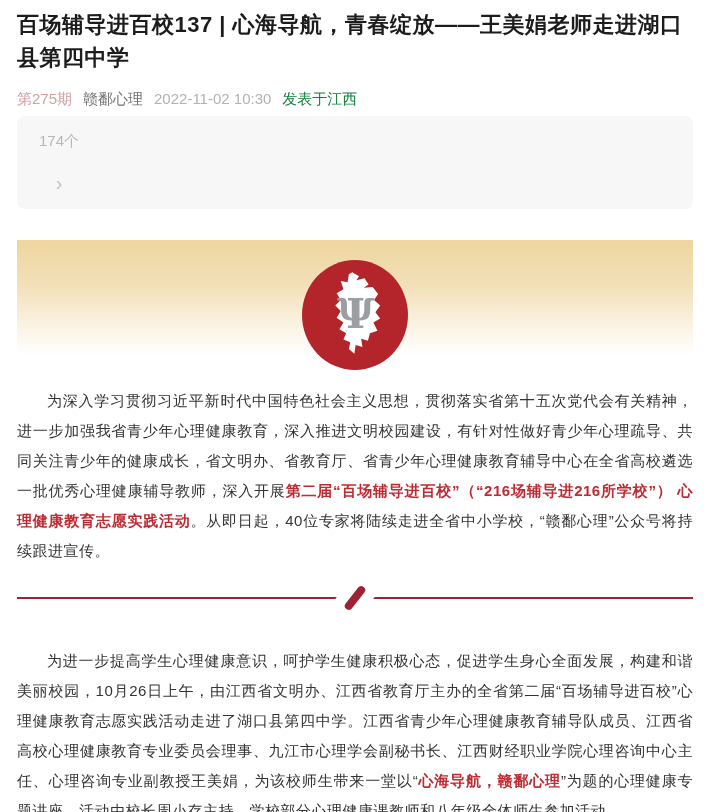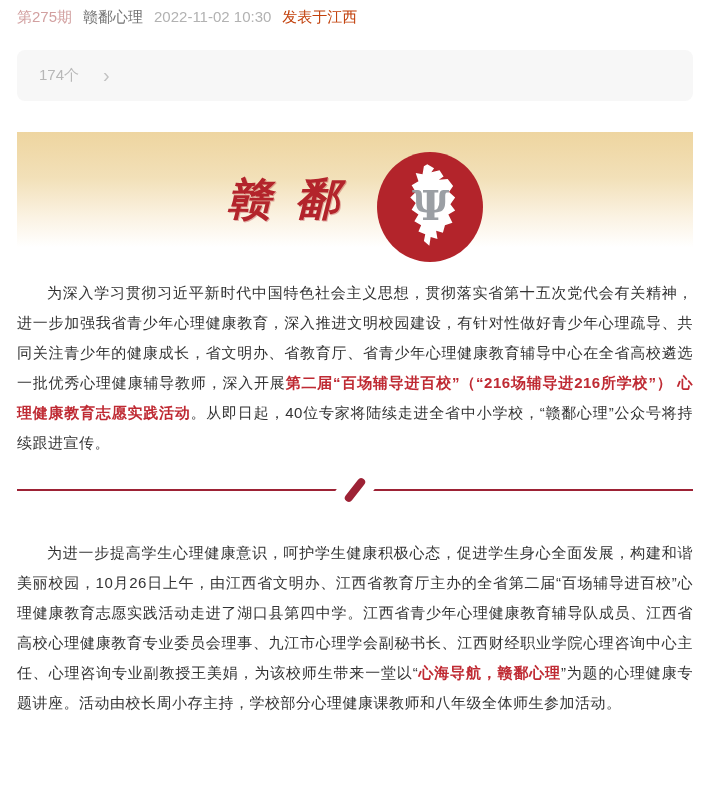--- a/index.html
+++ b/index.html
@@ -13,40 +13,40 @@
   
   .title {
     margin: 0 0 16px 0;
     font-size: 22px; font-weight: 700; line-height: 1.5;
     letter-spacing: 0.5px; color: #1c1c1c;
   }
 
   
   .meta {
     display: flex; align-items: center; gap: 11px;
-    font-size: 15px; line-height: 1.2; margin-bottom: 24px;
+    font-size: 15px; line-height: 1.2; margin-bottom: 8px;
     white-space: nowrap;
   }
   .meta .issue    { color: #d2a0a0; }
   .meta .account  { color: #737373; cursor: pointer; }
   .meta .datetime { color: #b2b2b2; }
-  .meta .location { color: #c2410c; }
+  .meta .location { color: #15803d; }
 
   
   .collection {
     background: #f7f7f7; border-radius: 8px;
     padding: 16px 24px 16px 22px;
     display: flex; justify-content: space-between; align-items: center;
     margin-bottom: 31px; cursor: pointer;
   }
   .collection .label { font-size: 14px; color: #8a8a8e; margin-bottom: 11px; }
   .collection .tag   { font-size: 15px; color: #576b95; }
   .collection .count {
     display: flex; align-items: center; gap: 24px;
-    font-size: 15px; color: #b7b7b7;
+    font-size: 15px; color: #b7b7b7; flex-direction: column;
   }
   .collection .chev  { font-size: 20px; line-height: 1; color: #c3c3c3; margin-top: -2px; }
 
   
   .banner {
     height: 120px; margin-bottom: 26px;
     background: linear-gradient(180deg, #eed5a0 0%, #f2e0b8 38%, #fbf3e4 72%, #ffffff 96%);
     display: flex; align-items: flex-start; justify-content: center;
     gap: 38px; overflow: visible; position: relative; z-index: 1;
   }
@@ -82,37 +82,37 @@
     width: 8px; height: 28px; background: #9d2235; border-radius: 5px;
     transform: translate(-50%, -50%) rotate(38deg);
     box-shadow: 0 0 0 11px #ffffff;
   }
 </style>
 </head>
 <body>
 
 <div class="page">
 
+  <h1 class="title">百场辅导进百校137 | 心海导航，青春绽放——王美娟老师走进湖口县第四中学</h1>
 
   <div class="meta">
     <span class="issue">第275期</span>
     <span class="account">赣鄱心理</span>
     <span class="datetime">2022-11-02 10:30</span>
     <span class="location">发表于江西</span>
   </div>
 
   <div class="collection">
     <div class="count">
       <span>174个</span>
       <span class="chev">›</span>
     </div>
   </div>
 
   <div class="banner">
-    <span class="cal left">赣鄱</span>
     <div class="logo-circle">
       <svg width="68" height="94" viewBox="0 0 100 134">
         <path fill="#ffffff" d="M46 4 L56 10 L52 16 L64 13 L70 22 L63 27 L76 26 L84 36 L78 45 L87 53 L80 63 L87 72 L77 78 L83 90 L72 94 L69 105 L59 102 L61 114 L51 111 L49 124 L41 117 L43 107 L33 103 L37 94 L27 88 L33 78 L23 71 L29 61 L21 53 L29 45 L23 35 L33 29 L29 17 L39 19 L41 7 Z"></path>
         <text x="51" y="86" font-size="60" fill="#9b9fa4" text-anchor="middle" font-family="DejaVu Serif, serif" font-weight="bold">Ψ</text>
       </svg>
     </div>
   </div>
 
   <p class="body-p"><span>为深入学习贯彻习近平新时代中国特色社会主义思想，贯彻落实省第十五次党代会有关精神，进一步加强我省青少年心理健康教育，深入推进文明校园建设，有针对性做好青少年心理疏导、共同关注青少年的健康成长，省文明办、省教育厅、省青少年心理健康教育辅导中心在全省高校遴选一批优秀心理健康辅导教师，深入开展</span><span class="red">第二届“百场辅导进百校”（“216场辅导进216所学校”） 心理健康教育志愿实践活动</span><span>。从即日起，40位专家将陆续走进全省中小学校，“赣鄱心理”公众号将持续跟进宣传。</span></p>
 

